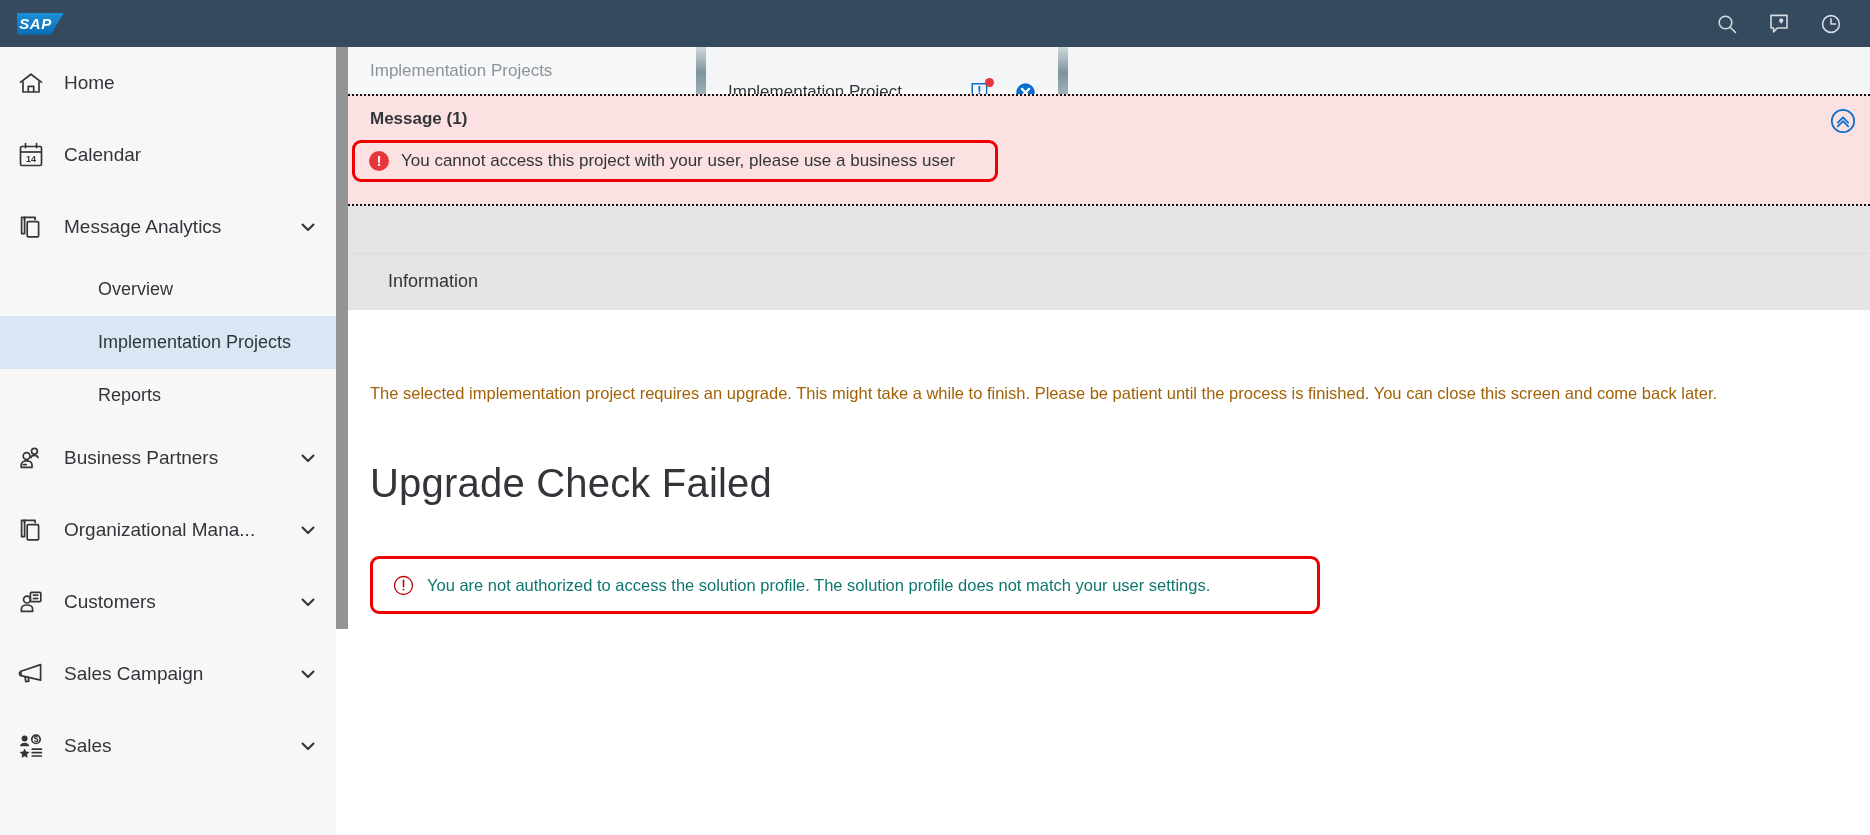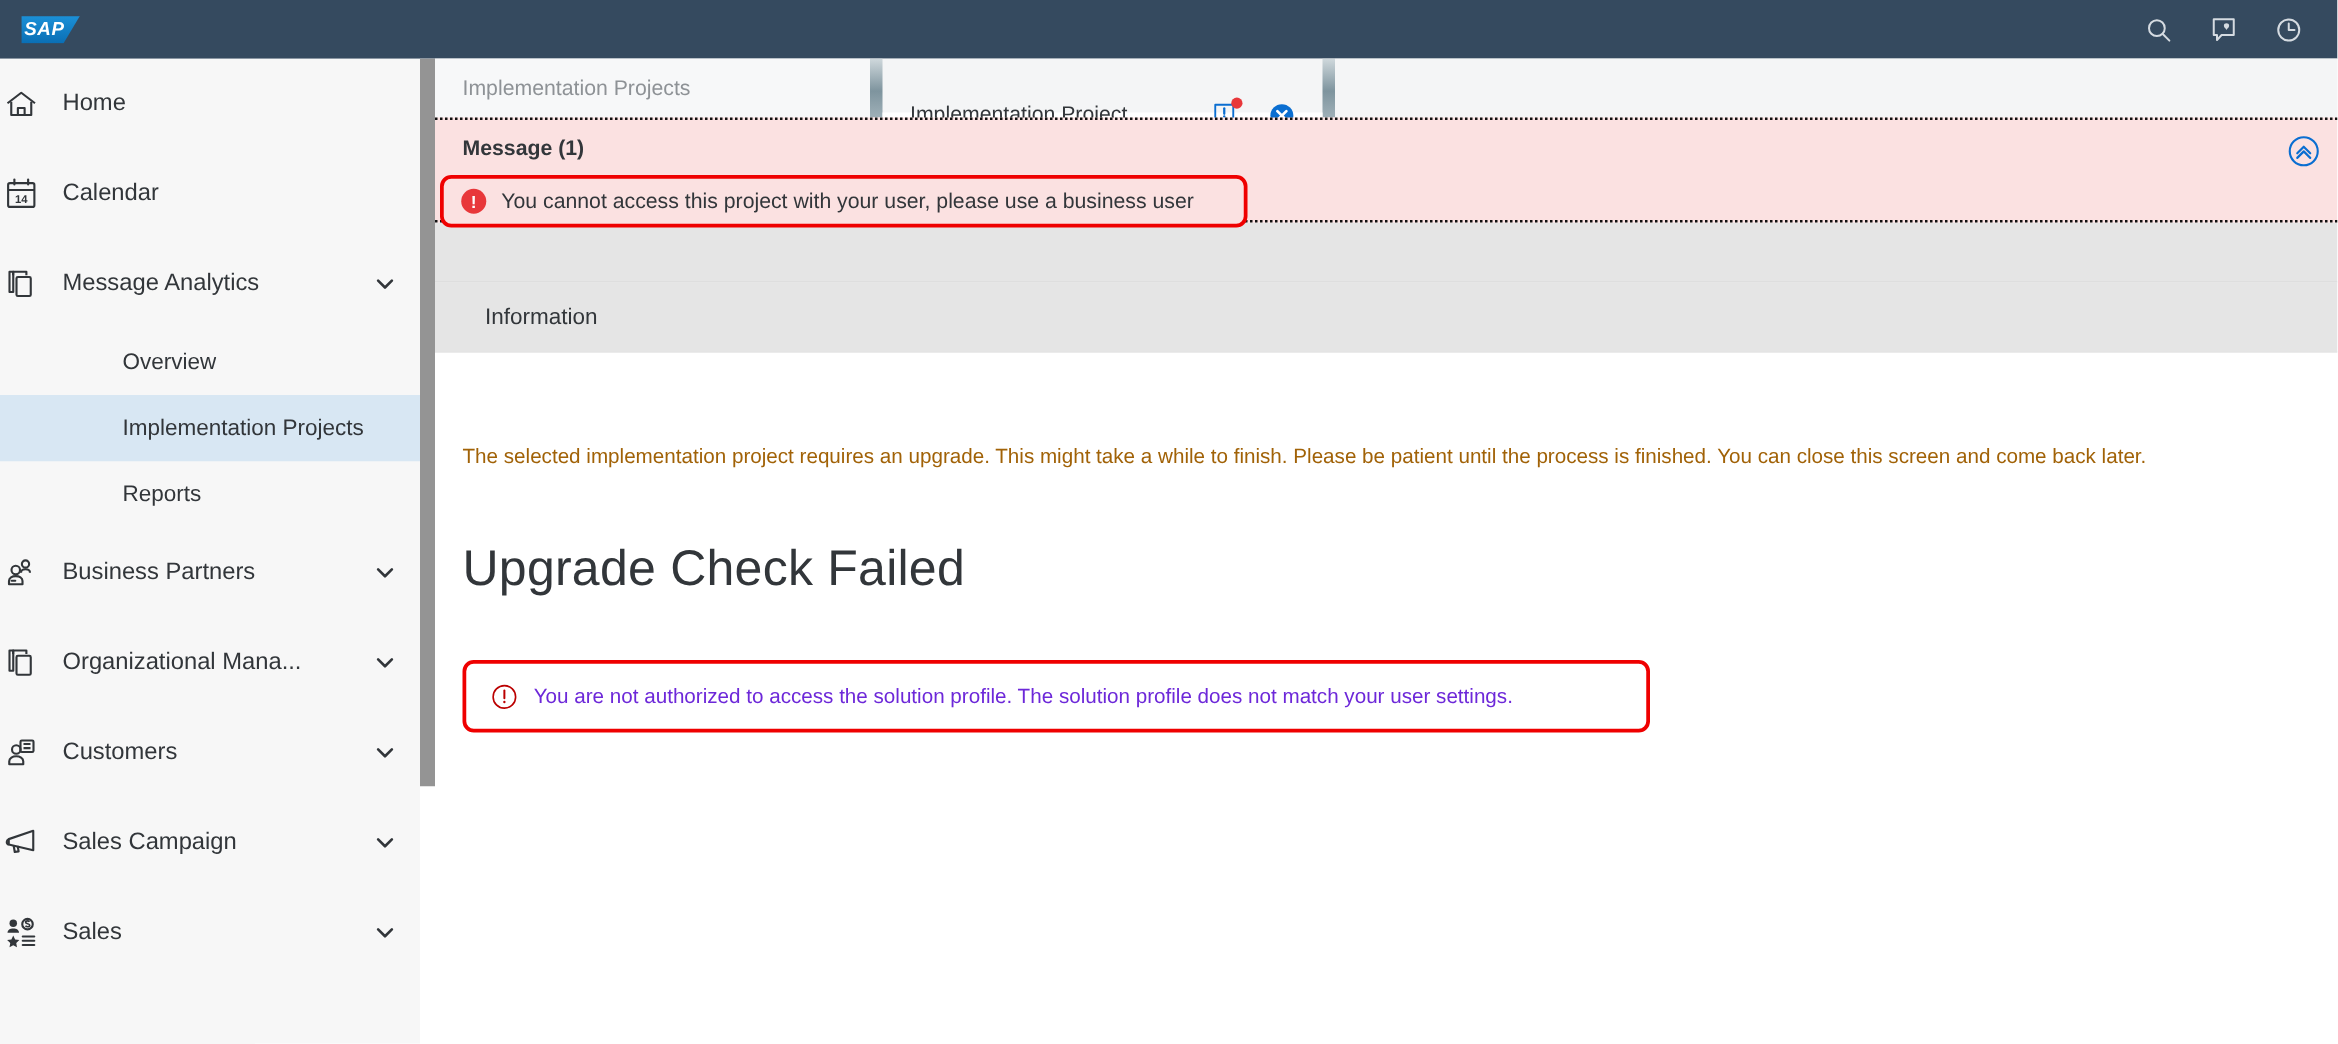--- a/index.html
+++ b/index.html
@@ -50,21 +50,21 @@
   
   .sidebar {
     position: absolute; top: 47px; left: 0;
     width: 336px; height: 788px;
     background: #f7f7f7;
     overflow: hidden;
   }
   .nav-item {
     height: 72px;
     display: flex; align-items: center;
-    padding-right: 18px;
+    padding-left: 14px; padding-right: 18px;
     cursor: pointer;
     color: #32363a;
   }
   .nav-item.child { height: 53px; padding-left: 98px; }
   .nav-item.active-child { background: #d8e7f3; }
   .nav-ico {
     width: 34px; height: 34px; flex: 0 0 34px;
     display: flex; align-items: center; justify-content: center;
     margin-right: 16px;
   }
@@ -141,21 +141,21 @@
   .tab-close-icon { width: 21px; height: 21px; cursor: pointer; }
   .tabstrip-rest { flex: 1; background: #f4f5f6; }
 
   
   .msgstrip {
     position: relative;
     background: #fbe1e1;
     border-top: 2px dotted #111;
     border-bottom: 2px dotted #111;
     padding: 0 16px;
-    height: 84px;
+    height: 112px;
   }
   .msgstrip-title {
     font-size: 17px; font-weight: bold; color: #32363a;
     padding-top: 13px; padding-left: 6px;
     font-family: "Liberation Sans", sans-serif;
   }
   .msgstrip-collapse {
     position: absolute; top: 12px; right: 14px;
     width: 26px; height: 26px; cursor: pointer;
   }
@@ -218,21 +218,21 @@
     margin-top: 50px;
     width: 950px; height: 58px;
     border: 3px solid #ef0000;
     border-radius: 9px;
     background: #ffffff;
     display: flex; align-items: center;
     padding-left: 20px; gap: 13px;
   }
   .warn-icon { width: 21px; height: 21px; flex: 0 0 21px; }
   .warn-text {
-    font-size: 16.5px; color: #6d28d9;
+    font-size: 16.5px; color: #0f766e;
     font-family: "Liberation Sans", sans-serif;
   }
 </style>
 </head>
 <body>
 
 <div class="app">
 
   <div class="header">
     <div class="sap-logo">

